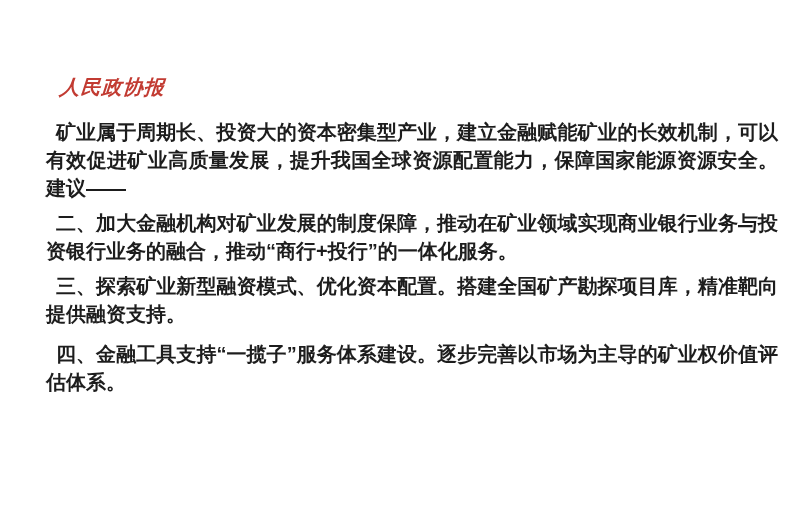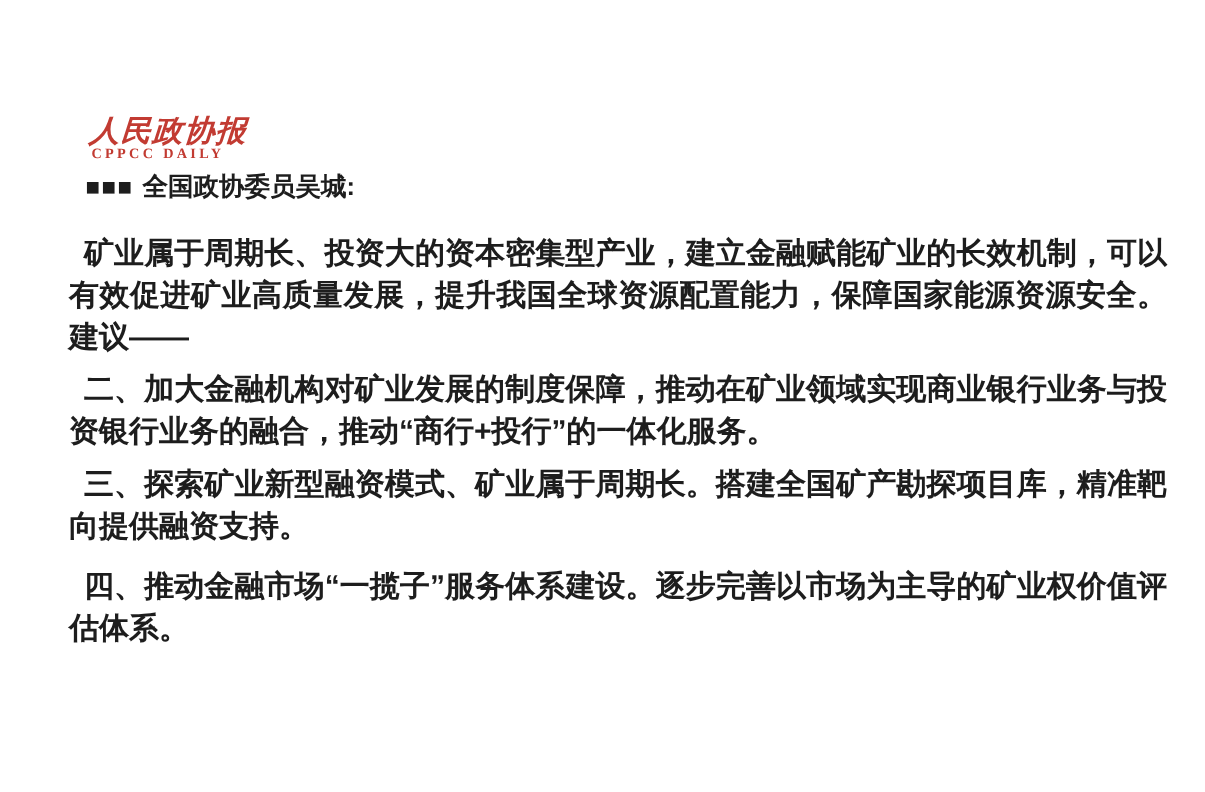--- a/index.html
+++ b/index.html
@@ -91,29 +91,25 @@
   .body p:last-child { margin-top: 12px; }
 </style>
 </head>
 <body>
 
 <div class="page">
   <div class="content">
 
     <div class="masthead">
       <div class="logo-cn">人民政协报</div>
-      <div class="logo-en">CPPCC DAILY</div>
     </div>
 
-    <div class="byline">
-      <span class="markers">■■■</span><span class="byline-text">全国政协委员吴城:</span>
-    </div>
 
 
     <div class="body">
       <p>矿业属于周期长、投资大的资本密集型产业，建立金融赋能矿业的长效机制，可以有效促进矿业高质量发展，提升我国全球资源配置能力，保障国家能源资源安全。建议——</p>
       <p>二、加大金融机构对矿业发展的制度保障，推动在矿业领域实现商业银行业务与投资银行业务的融合，推动“商行+投行”的一体化服务。</p>
-      <p>三、探索矿业新型融资模式、矿业属于周期长。搭建全国矿产勘探项目库，精准靶向提供融资支持。</p>
-      <p>四、推动金融市场“一揽子”服务体系建设。逐步完善以市场为主导的矿业权价值评估体系。</p>
+      <p>三、探索矿业新型融资模式、优化资本配置。搭建全国矿产勘探项目库，精准靶向提供融资支持。</p>
+      <p>四、金融工具支持“一揽子”服务体系建设。逐步完善以市场为主导的矿业权价值评估体系。</p>
     </div>
 
   </div>
 </div>
 
 </body></html>

